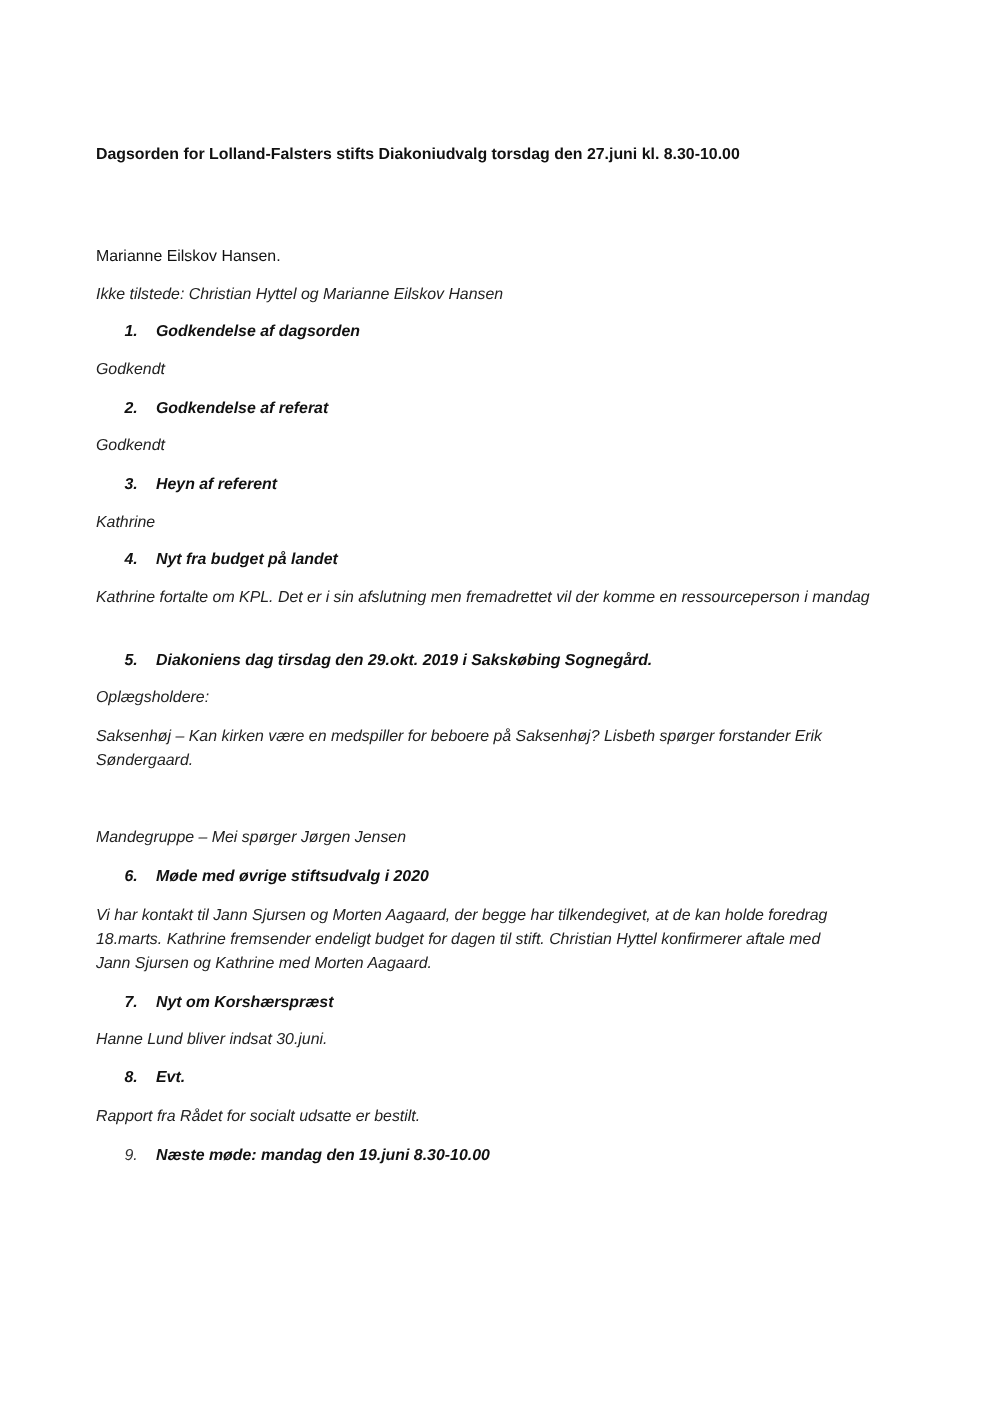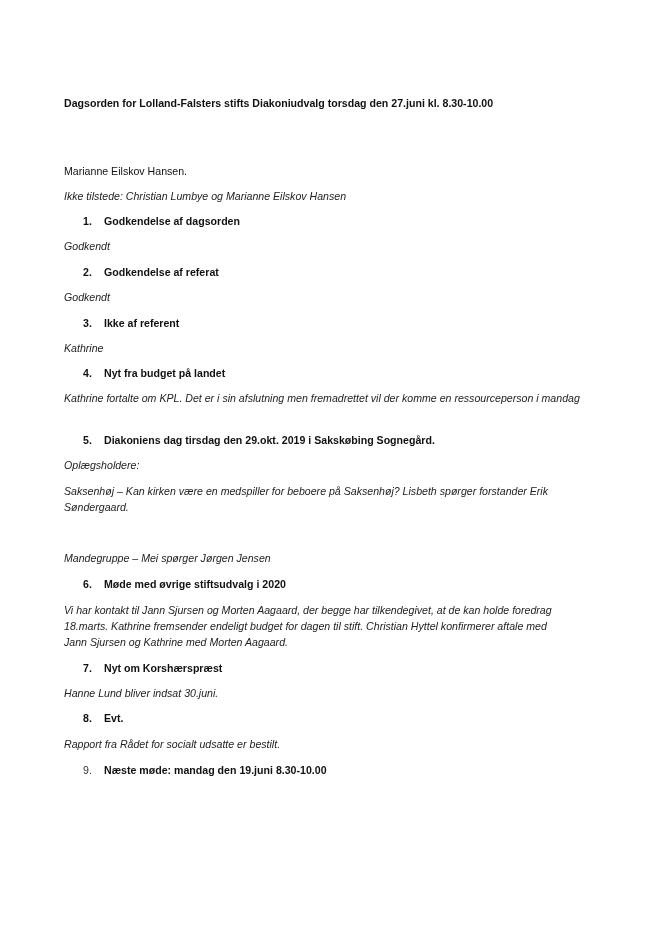--- a/index.html
+++ b/index.html
@@ -2,46 +2,46 @@
 <html><head>
 <meta charset="utf-8">
 <style>
   html, body { margin: 0; padding: 0; background: #ffffff; }
   body { width: 672px; height: 950px; position: relative; overflow: hidden;
          font-family: "Liberation Sans", "DejaVu Sans", sans-serif; color: #111; }
   .page { position: absolute; left: 0; top: 0; width: 672px; height: 938px; background: #fff; }
   .line { position: absolute; left: 64px; font-size: 10.6px; line-height: 16px; white-space: nowrap; }
   .b { font-weight: bold; }
   .i { font-style: italic; color: #222; }
-  .item { position: absolute; left: 83px; font-size: 10.6px; line-height: 16px; white-space: nowrap; font-weight: bold; }
+  .item { position: absolute; left: 83px; font-size: 10.6px; line-height: 16px; white-space: nowrap; font-weight: bold; font-style: italic; }
   .item .num { display: inline-block; width: 21px; }
   .item .num.plain { font-weight: normal; color: #333; }
 </style>
 </head>
 <body>
 
 <div class="page">
 
   <div class="line b" style="top:95px">Dagsorden for Lolland-Falsters stifts Diakoniudvalg torsdag den 27.juni kl. 8.30-10.00</div>
 
   <div class="line" style="top:163px">Marianne Eilskov Hansen.</div>
-  <div class="line i" style="top:188px">Ikke tilstede: Christian Lumbye og Marianne Eilskov Hansen</div>
+  <div class="line i" style="top:188px">Ikke tilstede: Christian Hyttel og Marianne Eilskov Hansen</div>
 
   <div class="item" style="top:213px">
     <span class="num">1.</span><span>Godkendelse af dagsorden</span>
   </div>
   <div class="line i" style="top:238px">Godkendt</div>
 
   <div class="item" style="top:264px">
     <span class="num">2.</span><span>Godkendelse af referat</span>
   </div>
   <div class="line i" style="top:289px">Godkendt</div>
 
   <div class="item" style="top:315px">
-    <span class="num">3.</span><span>Ikke af referent</span>
+    <span class="num">3.</span><span>Heyn af referent</span>
   </div>
   <div class="line i" style="top:340px">Kathrine</div>
 
   <div class="item" style="top:365px">
     <span class="num">4.</span><span>Nyt fra budget på landet</span>
   </div>
   <div class="line i" style="top:390px">Kathrine fortalte om KPL. Det er i sin afslutning men fremadrettet vil der komme en ressourceperson i mandag</div>
 
   <div class="item" style="top:432px">
     <span class="num">5.</span><span>Diakoniens dag tirsdag den 29.okt. 2019 i Sakskøbing Sognegård.</span>

